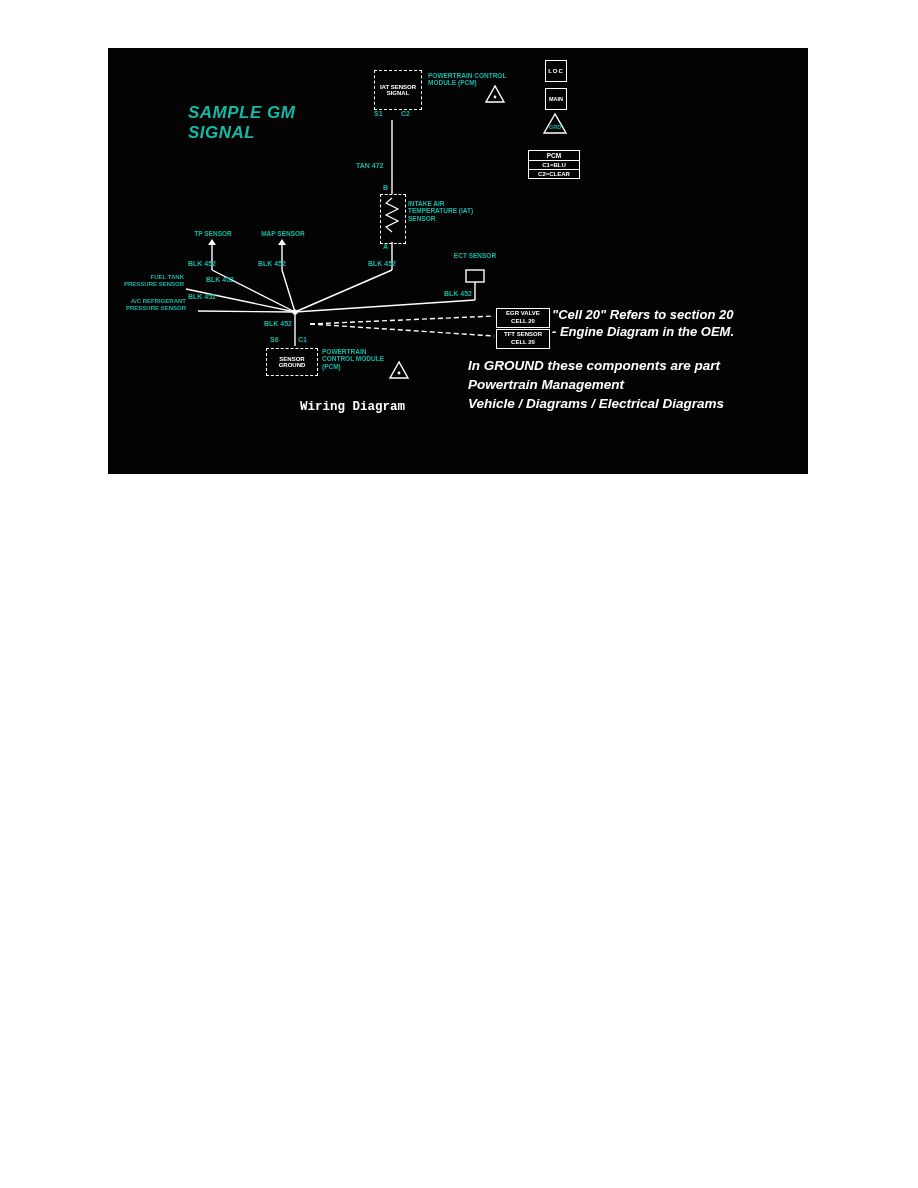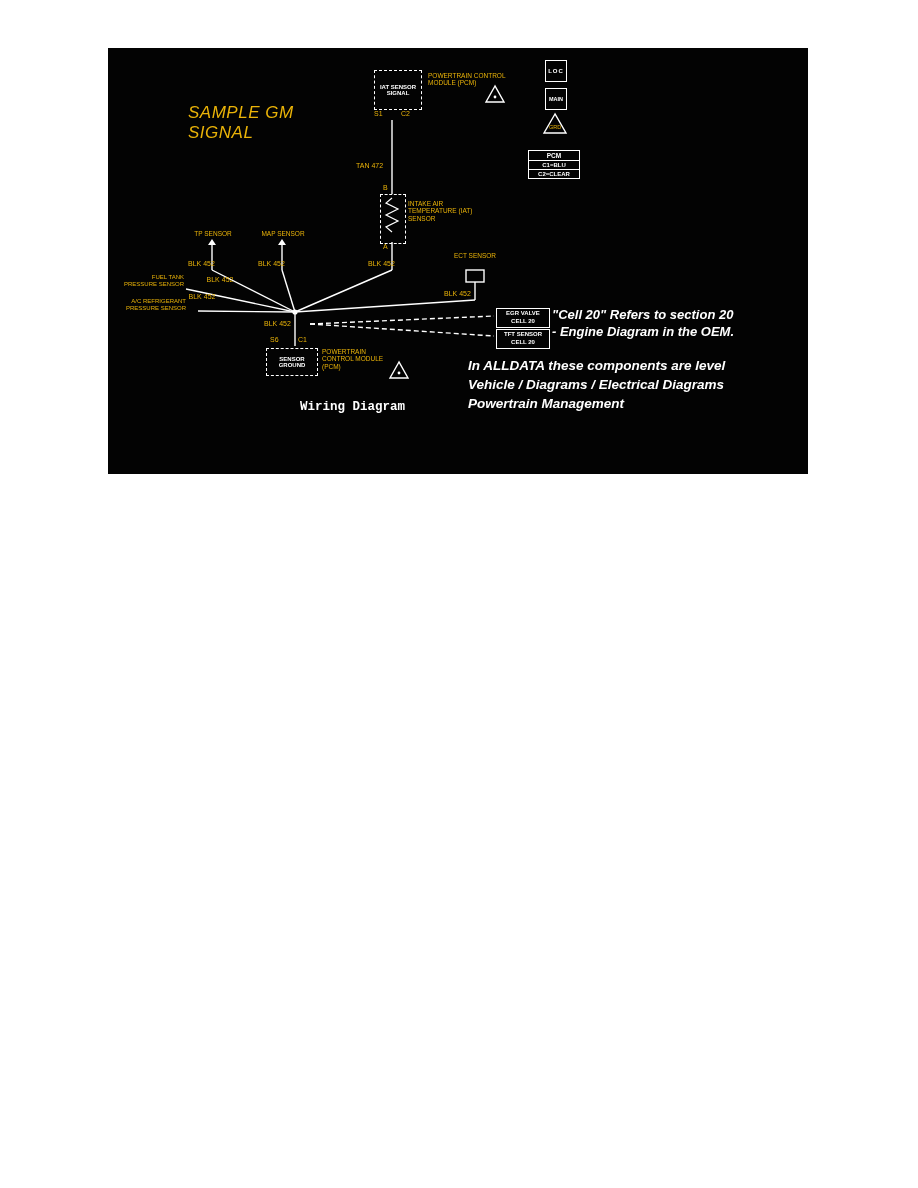--- a/index.html
+++ b/index.html
@@ -1,19 +1,19 @@
 <!DOCTYPE html>
 <html><head>
 <meta charset="utf-8">
 <style>
   html,body{margin:0;padding:0;background:#ffffff;}
   .page{position:relative;width:918px;height:1188px;background:#ffffff;overflow:hidden;
         font-family:"Liberation Sans",sans-serif;}
   .diagram{position:absolute;left:108px;top:48px;width:700px;height:426px;background:#030303;color:#fff;}
-  .lbl{position:absolute;color:#eab308;font-weight:normal;font-family:"Liberation Sans",sans-serif;line-height:1.15;}
+  .lbl{position:absolute;color:#14b8a6;font-weight:bold;font-family:"Liberation Sans",sans-serif;line-height:1.15;}
   .tiny{font-size:6.5px;}
   .pin{font-size:7px;}
   .wirelbl{font-size:7px;white-space:nowrap;}
   .wirelbl.wrap{white-space:normal;text-align:center;}
   .title{font-size:17px;font-style:italic;letter-spacing:.5px;}
   .dashedbox{position:absolute;border:1px dashed #fff;color:#fff;display:flex;align-items:center;justify-content:center;text-align:center;font-weight:bold;}
   .solidbox{position:absolute;border:1px solid #fff;color:#fff;display:flex;flex-direction:column;align-items:center;justify-content:center;text-align:center;font-weight:bold;}
   .note{position:absolute;color:#fff;font-weight:bold;font-style:italic;font-family:"Liberation Sans",sans-serif;}
   .note .ln{display:block;}
   .caption{position:absolute;font-family:Liberation Mono, monospace;font-weight:bold;font-size:12.5px;color:#fff;}
@@ -133,19 +133,19 @@
     <div class="cellbox" style="left:388px;top:281px;width:52px;">
       <span>TFT SENSOR</span>
       <span>CELL 20</span>
     </div>
 
     <div class="note" style="left:444px;top:258px;font-size:13px;line-height:17px;width:250px;">
       <span class="ln">"Cell 20" Refers to section 20</span>
       <span class="ln">- Engine Diagram in the OEM.</span>
     </div>
     <div class="note" style="left:360px;top:308px;font-size:13.5px;line-height:19px;width:330px;">
-      <span class="ln">In ALLDATA these components are level</span>
+      <span class="ln">In GROUND these components are part</span>
+      <span class="ln">Powertrain Management</span>
       <span class="ln">Vehicle / Diagrams / Electrical Diagrams</span>
-      <span class="ln">Powertrain Management</span>
     </div>
 
   </div>
 </div>
 
 </body></html>

